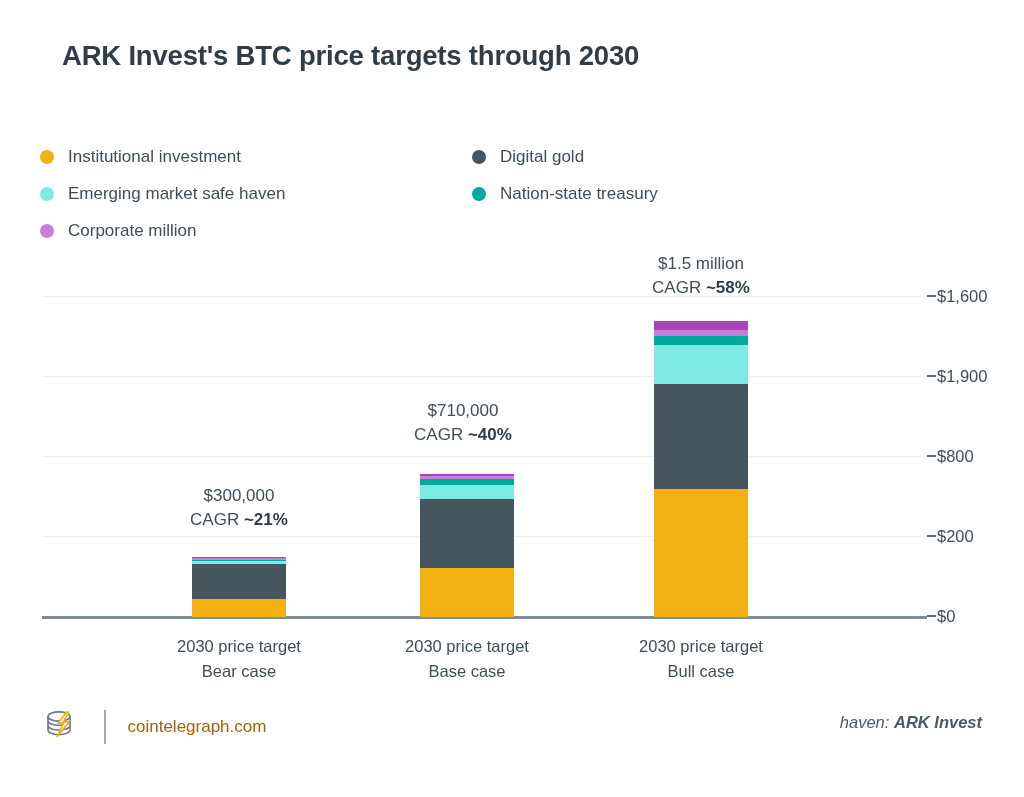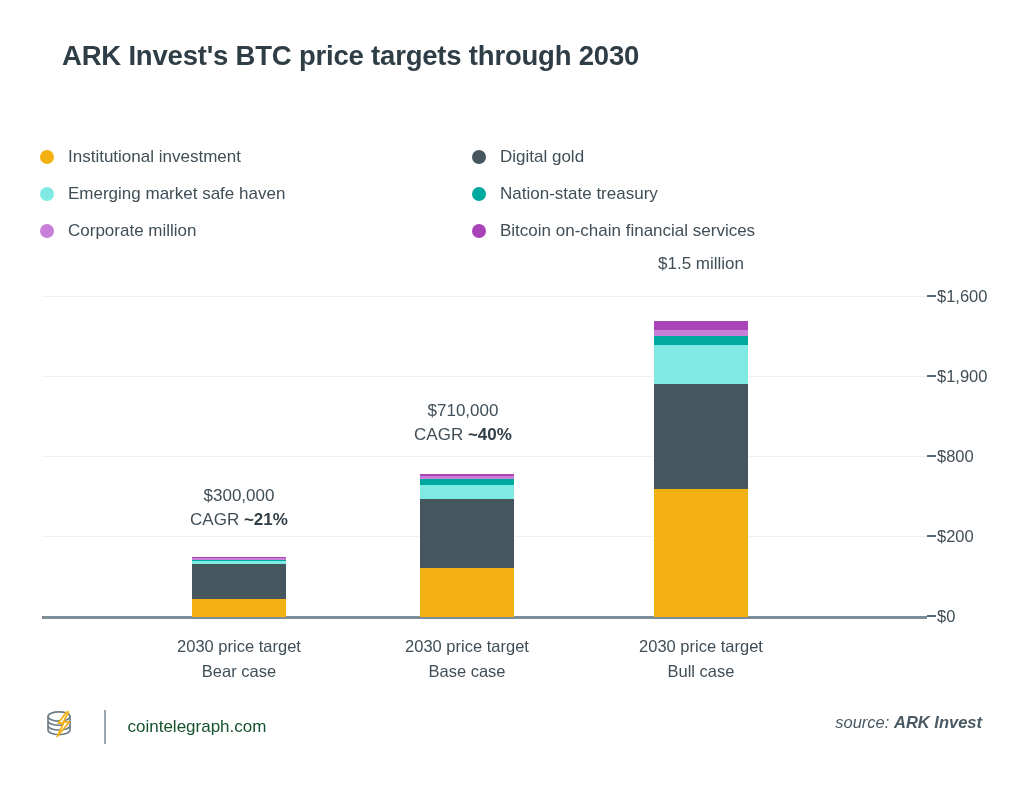--- a/index.html
+++ b/index.html
@@ -127,21 +127,21 @@
     display: flex;
     align-items: center;
   }
   .footer-divider {
     width: 1.5px; height: 34px;
     background: #9AA7AE;
     margin: 0 22px 0 20px;
   }
   .footer-site {
     font-size: 17px;
-    color: #14532d;
+    color: #a16207;
   }
   .footer-source {
     position: absolute;
     right: 42px; top: 26px;
     font-size: 16.5px;
     font-style: italic;
     color: #4A5A64;
   }
   .footer-source b { font-weight: bold; }
 </style>
@@ -168,24 +168,20 @@
       </div>
     </div>
     <div class="legend-col right">
       <div class="legend-item">
         <span class="legend-dot" style="background:#46565F"></span>
         <span class="legend-label">Digital gold</span>
       </div>
       <div class="legend-item">
         <span class="legend-dot" style="background:#00A99D"></span>
         <span class="legend-label">Nation-state treasury</span>
-      </div>
-      <div class="legend-item">
-        <span class="legend-dot" style="background:#A943B8"></span>
-        <span class="legend-label">Bitcoin on-chain financial services</span>
       </div>
     </div>
   </div>
 
   <div class="plot">
 
     <div class="gridline" style="top:46px"></div>
     <div class="gridline" style="top:126px"></div>
     <div class="gridline" style="top:206px"></div>
     <div class="gridline" style="top:286px"></div>
@@ -233,20 +229,21 @@
     <div class="bar-annot" style="left:117px; width:160px; top:234px;">
       <div>$300,000</div>
       <div class="cagr"><span>CAGR </span><b>~21%</b></div>
     </div>
     <div class="bar-annot" style="left:341px; width:160px; top:149px;">
       <div>$710,000</div>
       <div class="cagr"><span>CAGR </span><b>~40%</b></div>
     </div>
     <div class="bar-annot" style="left:579px; width:160px; top:2px;">
       <div>$1.5 million</div>
+      <div class="cagr"><span>CAGR </span><b>~58%</b></div>
     </div>
 
     <div class="xlabel" style="left:107px; width:180px; top:384px;">
       <div>2030 price target</div>
       <div>Bear case</div>
     </div>
     <div class="xlabel" style="left:335px; width:180px; top:384px;">
       <div>2030 price target</div>
       <div>Base case</div>
     </div>
@@ -265,16 +262,16 @@
             <path d="M6 11.5v4.2c0 2.55 4.92 4.6 11 4.6s11-2.05 11-4.6v-4.2"></path>
             <path d="M6 16.2v4.2c0 2.55 4.92 4.6 11 4.6s11-2.05 11-4.6v-4.2"></path>
             <path d="M6 20.9v4.2c0 2.55 4.92 4.6 11 4.6s11-2.05 11-4.6v-4.2"></path>
           </g>
           <path d="M24.5 7 L16.2 18.2 L21.6 18.2 L15.2 31.5 L27.5 16.8 L21.4 16.8 L26.6 7 Z" fill="#ffffff" stroke="#F2B013" stroke-width="1.7" stroke-linejoin="round"></path>
         </svg>
       </span>
       <span class="footer-divider"></span>
       <span class="footer-site">cointelegraph.com</span>
     </div>
-    <div class="footer-source"><span>source: </span><b>ARK Invest</b></div>
+    <div class="footer-source"><span>haven: </span><b>ARK Invest</b></div>
   </div>
 
 </div>
 
 </body></html>

